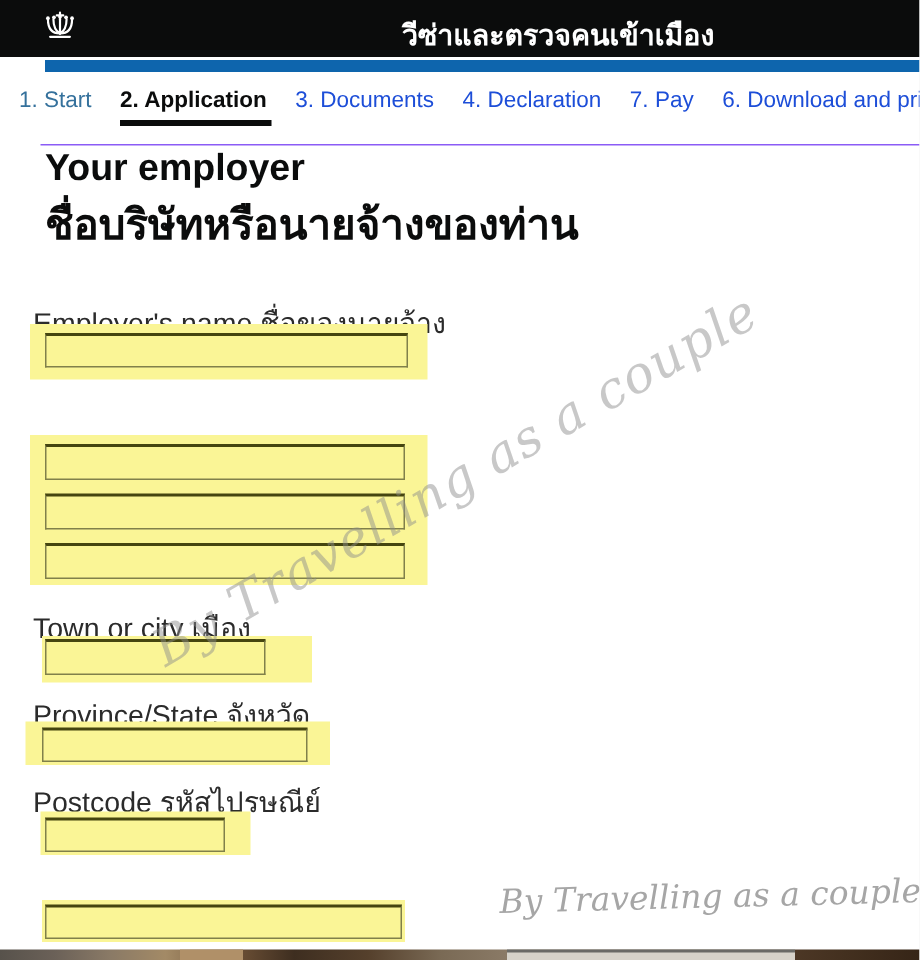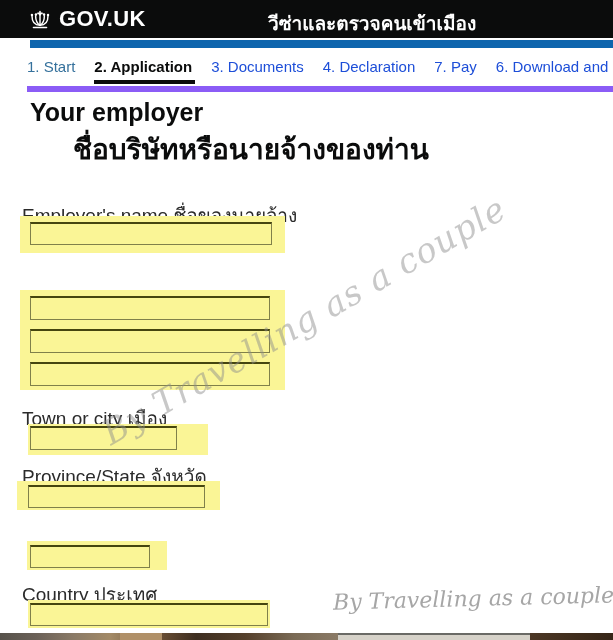--- a/index.html
+++ b/index.html
@@ -15,30 +15,30 @@
   .logo { position: absolute; left: 28px; top: 7px; display: flex; align-items: center; gap: 7px; color: #fff; cursor: pointer; }
   .crown { display: inline-flex; }
   .logotype { font-size: 22px; font-weight: bold; letter-spacing: 0.3px; line-height: 24px; }
   .header-title { position: absolute; left: 268px; top: 8px; color: #fff; font-weight: bold; font-size: 19px; white-space: nowrap; }
   .blue-bar { position: absolute; top: 40px; left: 30px; width: 583px; height: 8px; background: #0e65ad; }
 
   
   .steps {
     position: absolute; top: 58px; left: 27px; width: 586px;
     display: flex; gap: 19px; font-size: 15px;
-    padding-bottom: 10px; border-bottom: 6px solid #8b5cf6;
+    padding-bottom: 20px; border-bottom: 1px solid #8b5cf6; justify-content: center;
   }
   .step { color: #1d4ed8; white-space: nowrap; text-decoration: none; line-height: 18px; }
   .step.link { color: #35719c; cursor: pointer; }
   .step.active { color: #0b0c0c; font-weight: bold; position: relative; cursor: pointer; }
   .step.active::after { content: ""; position: absolute; left: 0; right: -3px; bottom: -8px; height: 4px; background: #0b0c0c; }
 
   
   .h-en { position: absolute; top: 98px; left: 30px; font-size: 25px; font-weight: bold; color: #0b0c0c; }
-  .h-th { position: absolute; top: 127px; left: 30px; font-size: 28px; font-weight: bold; color: #0b0c0c; margin-left: 43px; }
+  .h-th { position: absolute; top: 127px; left: 30px; font-size: 28px; font-weight: bold; color: #0b0c0c; }
 
   
   .field-label { position: absolute; left: 22px; font-size: 19px; color: #2b2b2b; white-space: nowrap; }
   .hl { position: absolute; background: #faf596; }
   .inp {
     position: absolute; background: transparent;
     border: 1px solid #80804a; border-top: 2px solid #45450f;
     height: 23px; font-size: 14px; padding: 0 4px; color: #0b0c0c; outline: none;
   }
 
@@ -107,21 +107,20 @@
           </g>
           <g fill="#ffffff">
             <circle cx="5" cy="7" r="1.7"></circle>
               <circle cx="10.5" cy="6.2" r="1.7"></circle>
             <circle cx="16" cy="5.8" r="1.7"></circle>
               <circle cx="21.5" cy="6.2" r="1.7"></circle>
             <circle cx="27" cy="7" r="1.7"></circle>
           </g>
         </svg>
       </span>
-      <span class="logotype">GOV.UK</span>
     </div>
     <div class="header-title">วีซ่าและตรวจคนเข้าเมือง</div>
   </header>
 
   <div class="blue-bar"></div>
 
   <nav class="steps">
     <a class="step link">1. Start</a>
     <a class="step active">2. Application</a>
     <span class="step">3. Documents</span>
@@ -147,25 +146,25 @@
   <label class="field-label lbl-3">Town or city เมือง</label>
   <div class="hl hl-3">
     <input type="text" class="inp inp-3" value="" style="">
   </div>
 
   <label class="field-label lbl-4">Province/State จังหวัด</label>
   <div class="hl hl-4">
     <input type="text" class="inp inp-4" value="" style="">
   </div>
 
+  <label class="field-label lbl-5">Postcode รหัสไปรษณีย์</label>
   <div class="hl hl-5">
     <input type="text" class="inp inp-5" value="" style="">
   </div>
 
-  <label class="field-label lbl-6">Country ประเทศ</label>
   <div class="hl hl-6">
     <input type="text" class="inp inp-6" value="" style="">
   </div>
 
   <div class="wm wm-diagonal">By Travelling as a couple</div>
   <div class="wm wm-corner">By Travelling as a couple</div>
 
   <div class="photo-strip">
     <div class="paper paper-1"></div>
     <div class="paper paper-2"></div>

